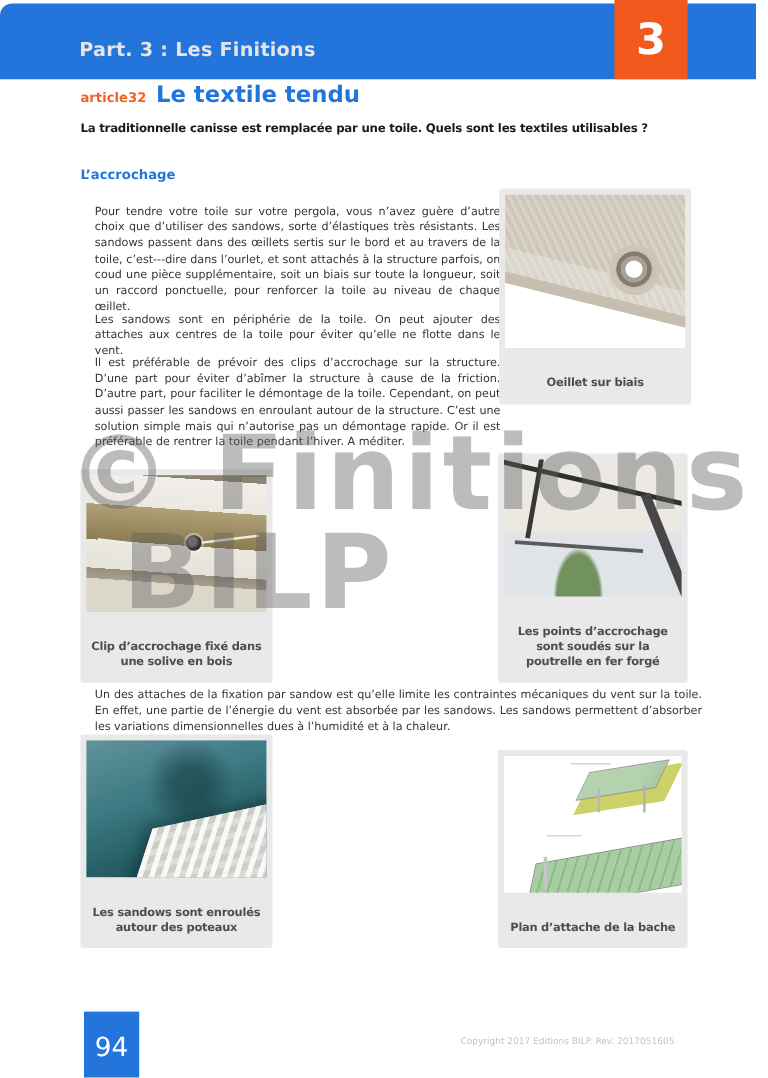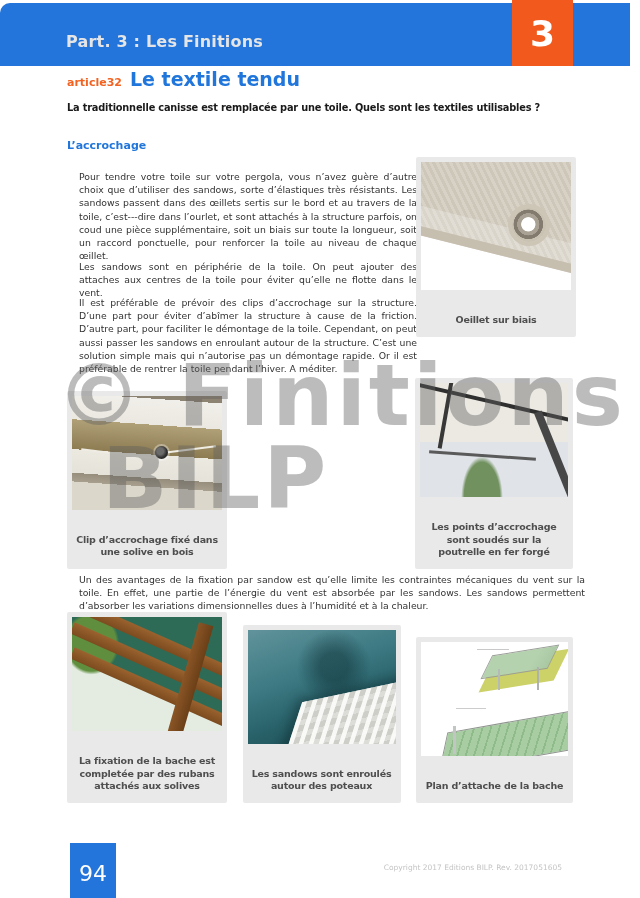--- a/index.html
+++ b/index.html
@@ -211,33 +211,23 @@
       </div>
       <figcaption>Les points d’accrochage sont soudés sur la poutrelle en fer forgé</figcaption>
     </figure>
   </div>
 
   <div class="wm">
     <div class="l1">© Finitions</div>
     <div class="l2">BILP</div>
   </div>
 
-  <p class="body para4">Un des avantages de la fixation par sandow est qu’elle limite les contraintes mécaniques du vent sur la toile. En effet, une partie de l’énergie du vent est absorbée par les sandows. Les sandows permettent d’absorber les variations dimensionnelles dues à l’humidité et à la chaleur.</p>
+  <p class="body para4">Un des attaches de la fixation par sandow est qu’elle limite les contraintes mécaniques du vent sur la toile. En effet, une partie de l’énergie du vent est absorbée par les sandows. Les sandows permettent d’absorber les variations dimensionnelles dues à l’humidité et à la chaleur.</p>
 
   <div class="row row2">
-    <figure class="figbox">
-      <div class="ph ph-rubans">
-        <div class="leaf"></div>
-        <div class="joist j1"></div>
-        <div class="joist j2"></div>
-        <div class="joist j3"></div>
-        <div class="post"></div>
-      </div>
-      <figcaption>La fixation de la bache est completée par des rubans attachés aux solives</figcaption>
-    </figure>
     <figure class="figbox">
       <div class="ph ph-poteaux">
         <div class="lat"></div>
       </div>
       <figcaption>Les sandows sont enroulés autour des poteaux</figcaption>
     </figure>
     <figure class="figbox">
       <div class="ph ph-plan">
         <div class="ann1"></div>
         <div class="g1"></div>

